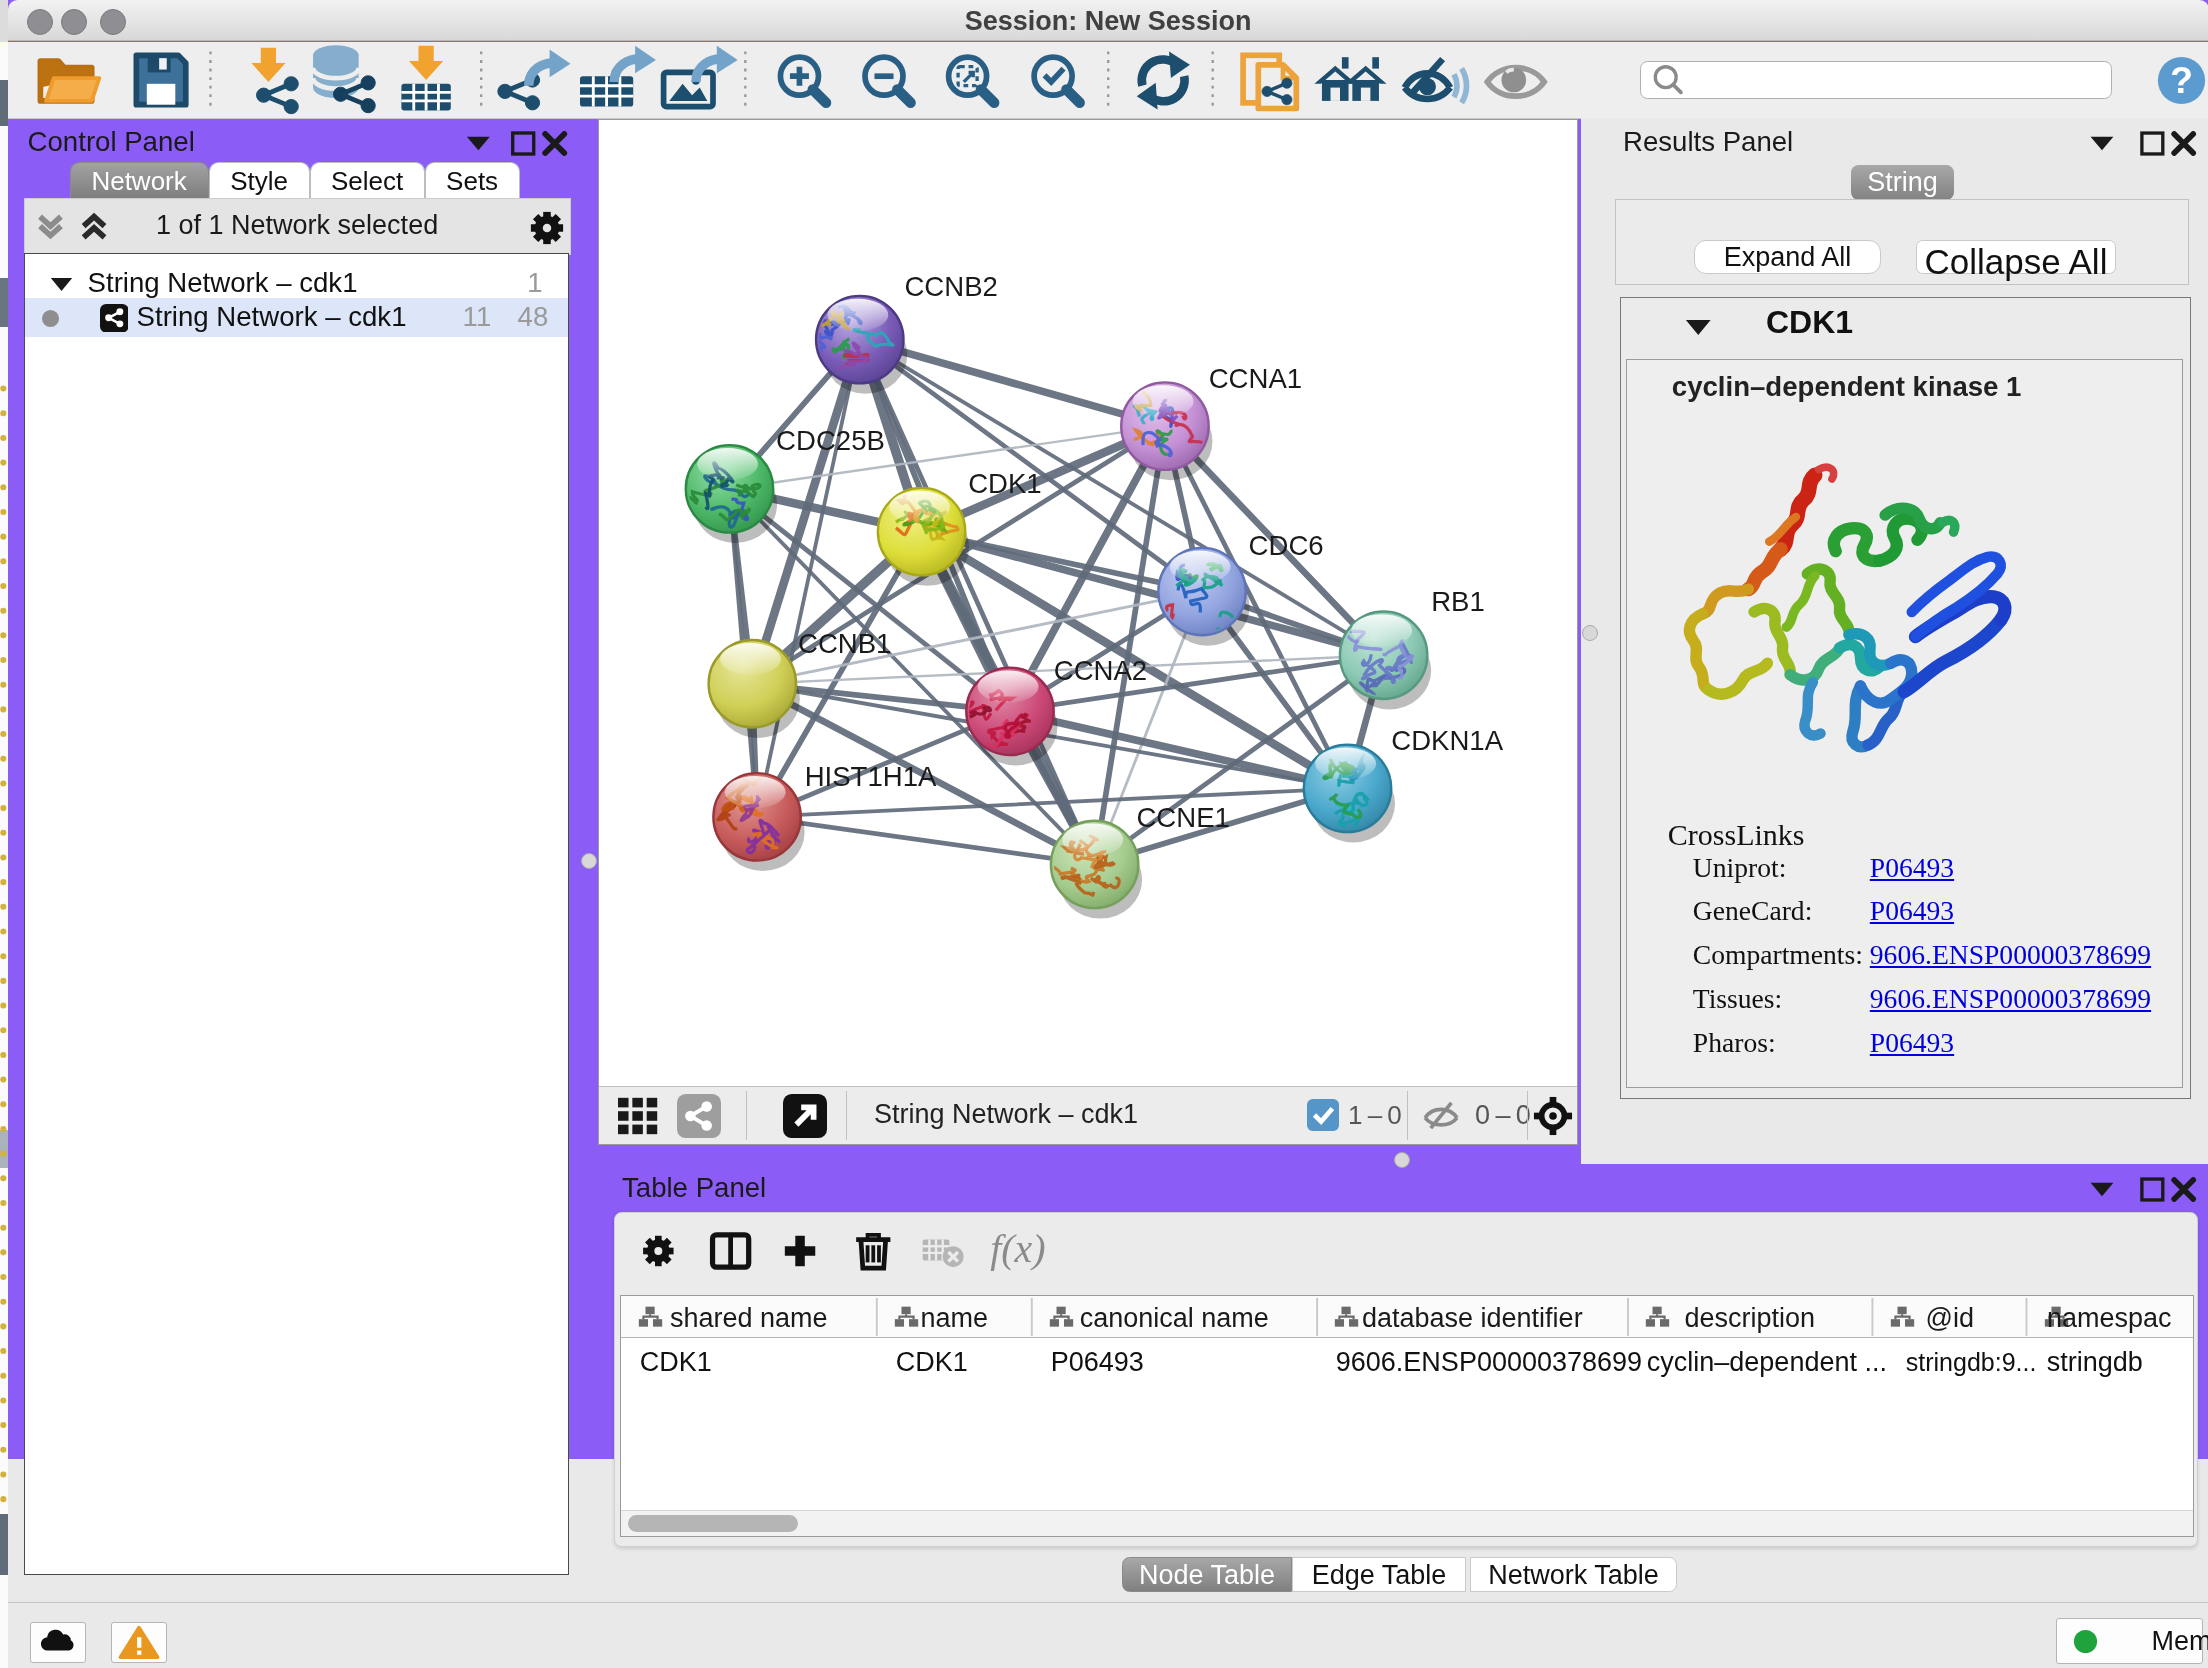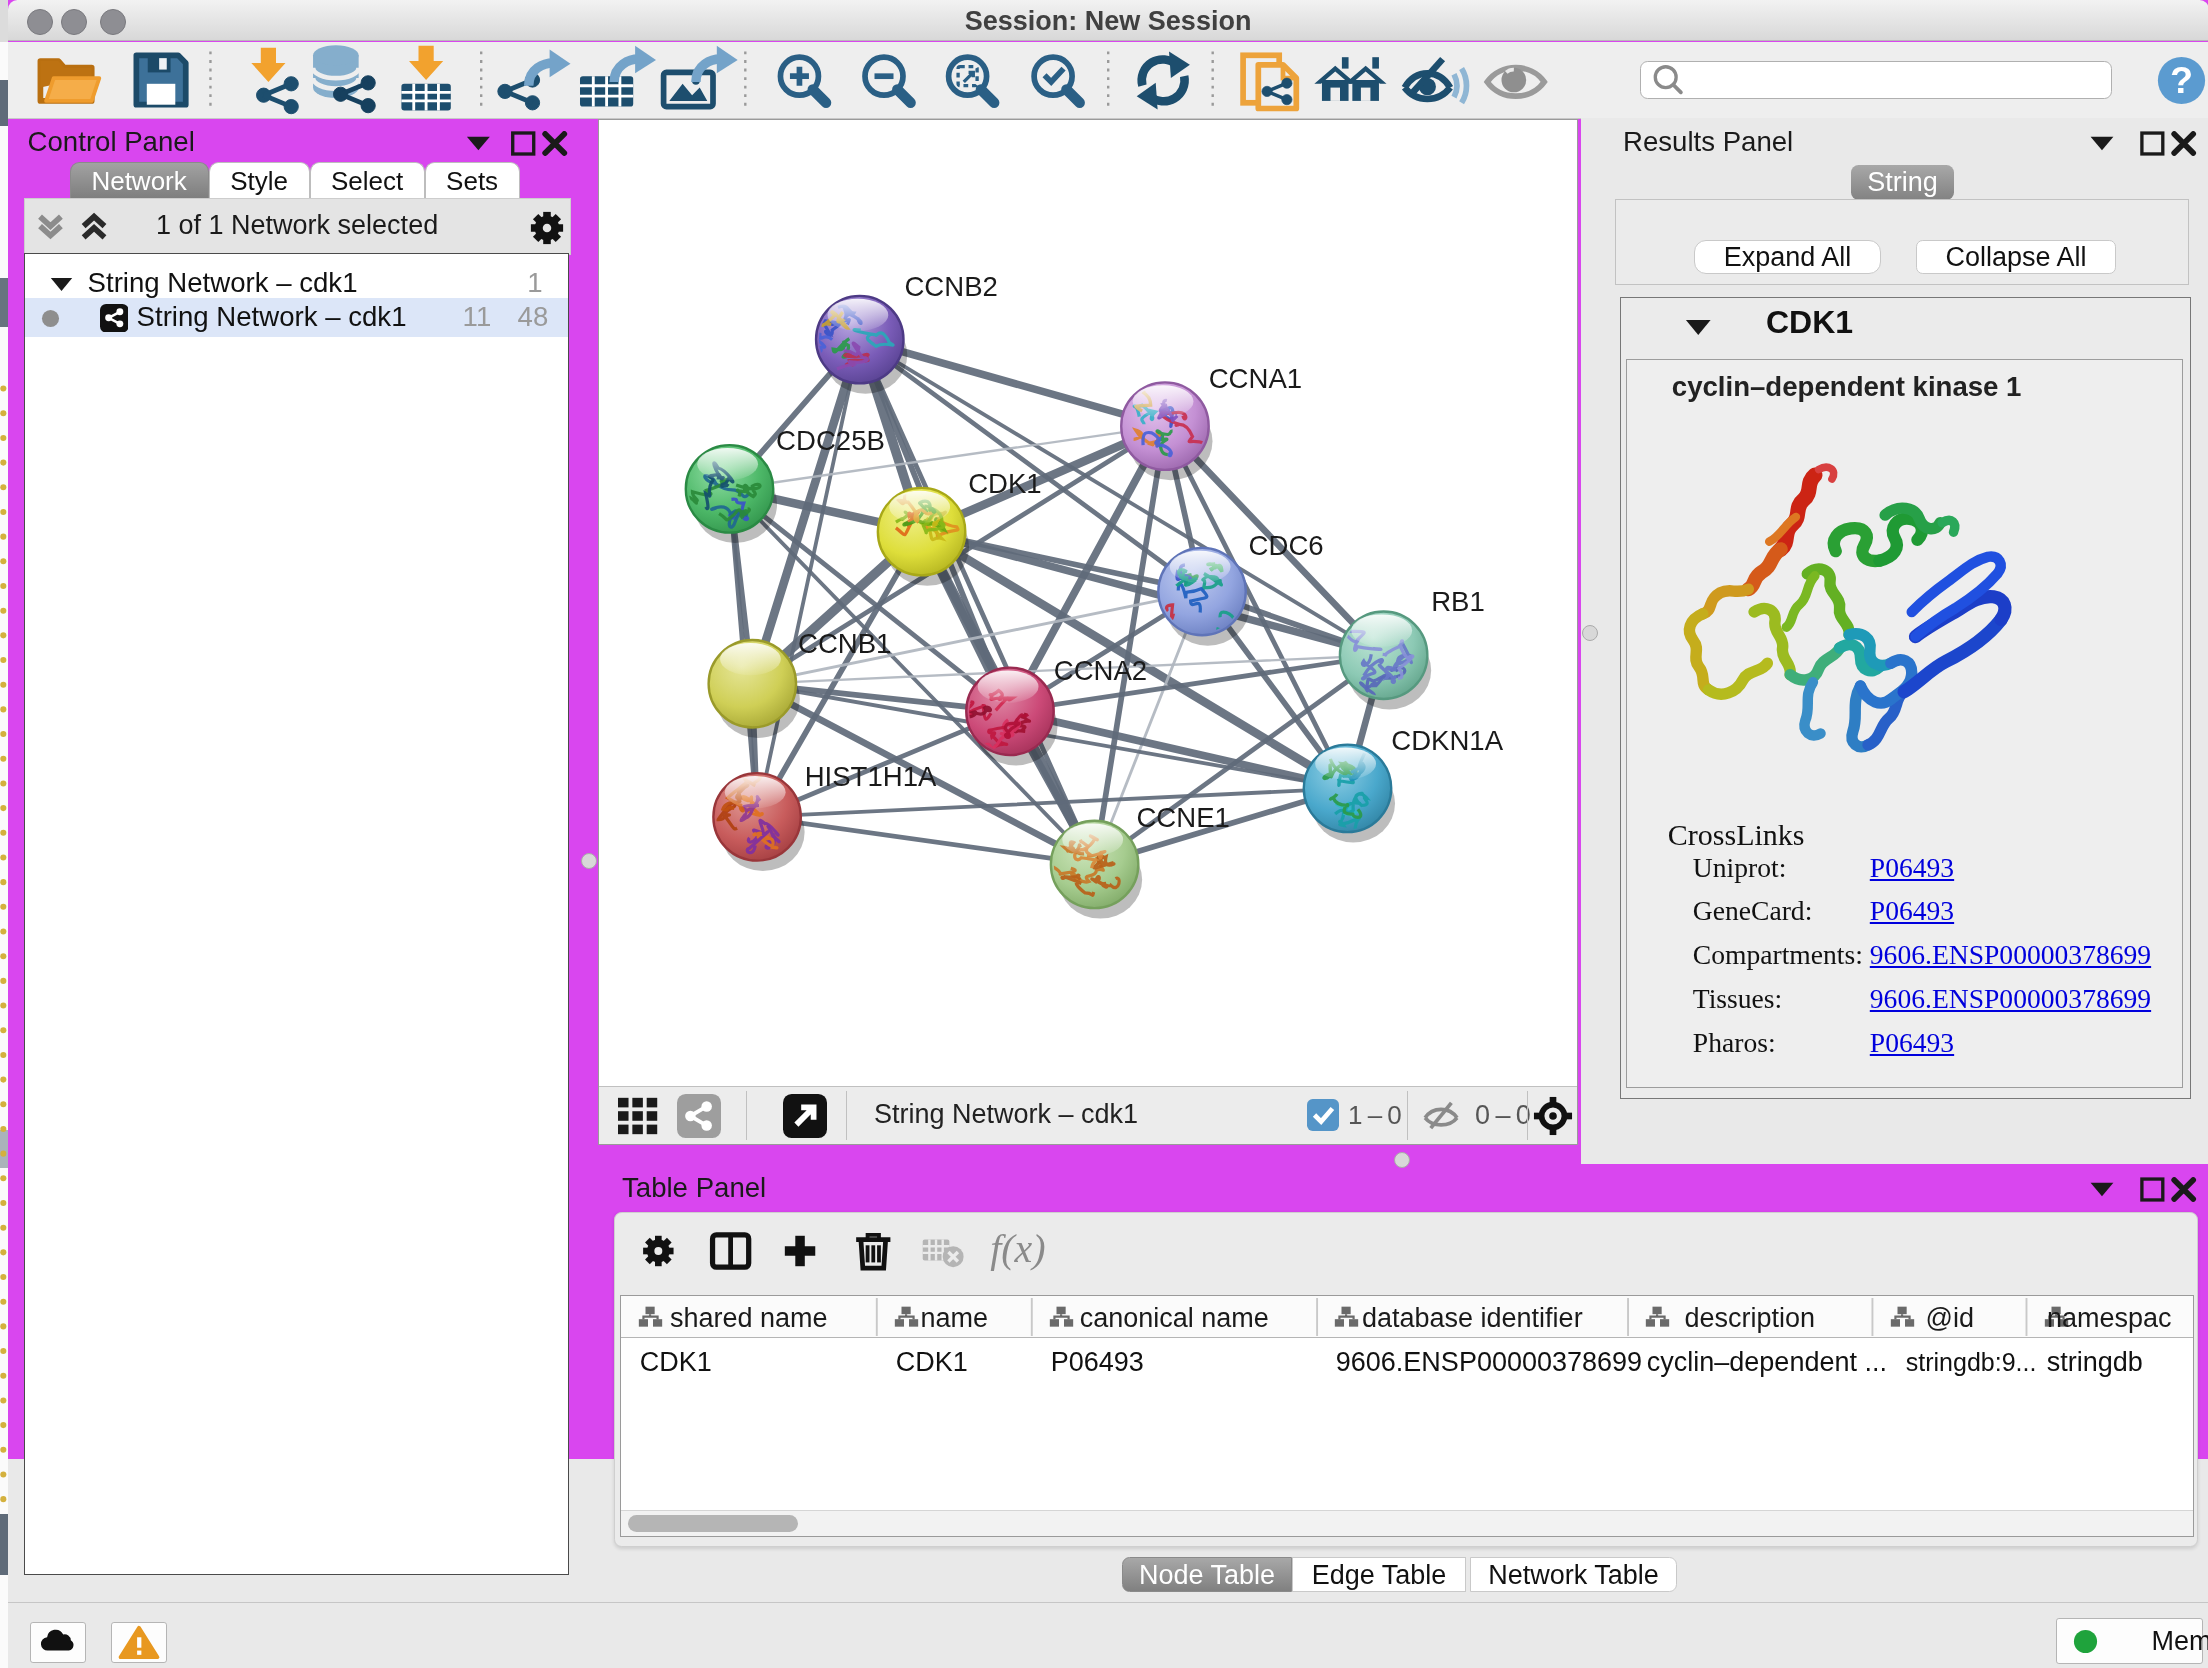--- a/index.html
+++ b/index.html
@@ -1,19 +1,19 @@
 <!DOCTYPE html>
 <html style="font-size:15px"><head>
 <meta charset="utf-8">
 <style>
   html,body{margin:0;padding:0;}
   body{width:2208px;height:1668px;overflow:hidden;background:#e9e9e9;
        font-family:"Liberation Sans",sans-serif;-webkit-font-smoothing:antialiased;}
   .abs{position:absolute;}
-  #win{position:relative;width:2208px;height:1459px;background:#d946ef;}
+  #win{position:relative;width:2208px;height:1459px;background:#8b5cf6;}
   
   #titlebar{left:7.6px;top:0;width:2201px;height:40px;
     background:linear-gradient(#f2f2f2,#d8d8d8);
     border-bottom:1.9px solid #b8b8b8;border-radius:9.5px 9.5px 0 0;}
   .tl{position:absolute;top:8.6px;margin-left:0px;width:24px;height:24px;border-radius:50%;
       background:#8e8e93;border:1px solid #79797e;}
   #title{position:absolute;top:5.7px;left:0;width:100%;text-align:center;
      font-size:27px;font-weight:bold;color:#404040;}
   
   #toolbar{left:7.6px;top:42px;width:2201px;height:76px;background:#eeeeee;
@@ -730,21 +730,21 @@
       <path d="M96 3 L116 23 M116 3 L96 23" stroke="#1a1a1a" stroke-width="6" stroke-linecap="round"></path>
     </svg>
 
     <div class="abs" style="left:270px;top:47px;width:103px;height:35px;border-radius:7.6px;
          background:linear-gradient(#a8a8a8,#828282);color:#fff;font-size:27px;text-align:center;padding-top:1.9px;box-sizing:border-box;">String</div>
 
     <div class="abs" style="left:34px;top:81px;width:574px;height:86px;background:#ebebeb;border:1.9px solid #c2c2c2;box-sizing:border-box;">
       <div class="abs" style="left:78px;top:40px;width:187px;height:34px;background:#ffffff;border:1px solid #c9c9c9;border-radius:12px;
            font-size:27px;text-align:center;color:#111;padding-top:1px;box-sizing:border-box;">Expand All</div>
       <div class="abs" style="left:300px;top:40px;width:200px;height:34px;background:#ffffff;border:1px solid #c9c9c9;border-radius:6.7px;
-           font-size:27px;text-align:center;color:#111;padding-top:1px;box-sizing:border-box;">Collapse All</div>
+           font-size:35px;text-align:center;color:#111;padding-top:1px;box-sizing:border-box;">Collapse All</div>
     </div>
 
     <div class="abs" style="left:39px;top:179px;width:571px;height:802px;background:#ebebeb;border:1.9px solid #777777;box-sizing:border-box;">
       <svg class="abs" style="left:63px;top:19px;" width="28.5" height="21" viewBox="0 0 30 22">
           <path d="M2 3 L28 3 L15 19 Z" fill="#1a1a1a"></path>
         </svg>
       <div class="abs" style="left:145px;top:5.7px;font-size:32px;font-weight:bold;color:#111;">CDK1</div>
       <div class="abs" style="left:4.8px;top:61px;width:557px;height:729px;background:#eeeeee;border:1.9px solid #9c9c9c;box-sizing:border-box;">
         <div class="abs" style="left:45px;top:10.5px;font-size:27.6px;color:#222;font-weight:bold;">cyclin–dependent kinase 1</div>
         <svg class="abs" style="left:47px;top:100px;" width="352" height="302" viewBox="0 0 370 318">

